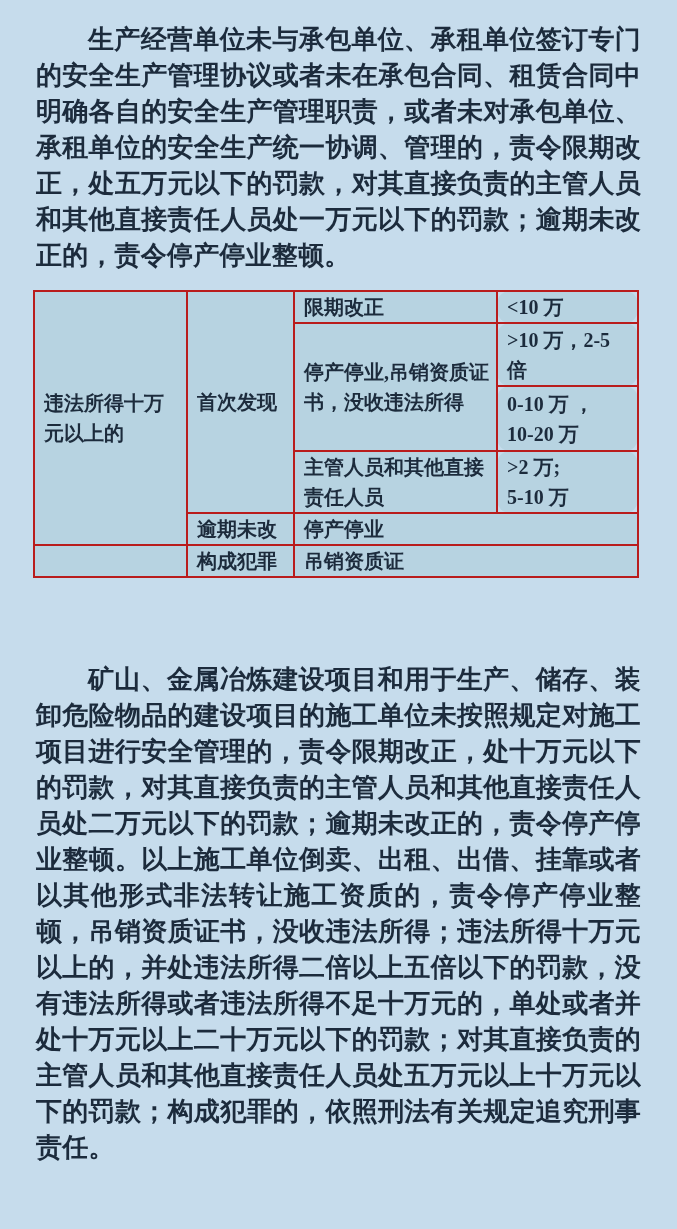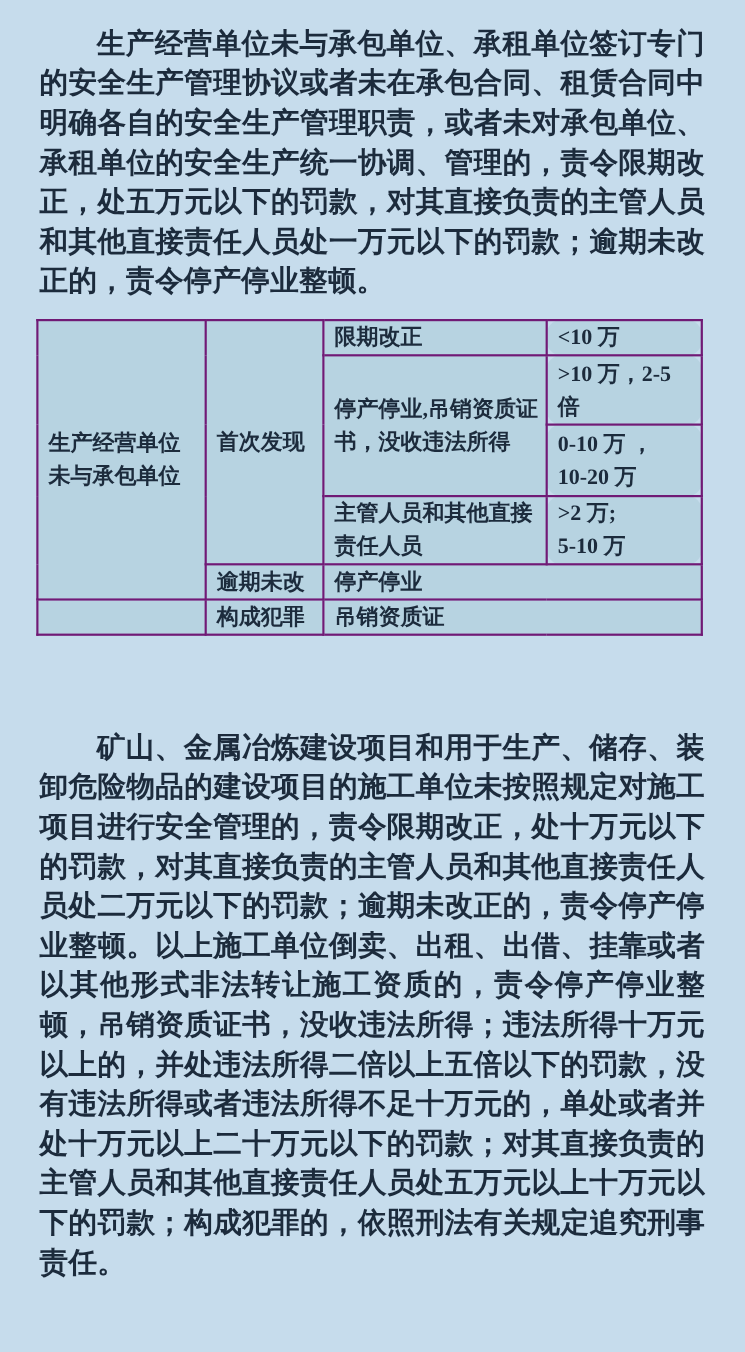--- a/index.html
+++ b/index.html
@@ -31,21 +31,21 @@
   .para-top { padding-top: 21px; }
   .para-bottom { margin-top: 83px; }
 
   table.penalty {
     margin: 17px 0 0 33px;
     width: 604px;
     border-collapse: collapse;
     table-layout: fixed;
   }
   table.penalty td {
-    border: 2px solid #701a75;
+    border: 2px solid #b91c1c;
     background: #b7d3e1;
     color: #1c2b3c;
     font-family: "Liberation Serif", serif;
     font-weight: 700;
     font-size: 20px;
     line-height: 30px;
     vertical-align: middle;
     text-align: left;
     padding: 0 6px 0 9px;
     white-space: pre-line;
@@ -73,21 +73,21 @@
 </head>
 <body>
 
 <div class="page">
 
   <p class="para para-top">生产经营单位未与承包单位、承租单位签订专门的安全生产管理协议或者未在承包合同、租赁合同中明确各自的安全生产管理职责，或者未对承包单位、承租单位的安全生产统一协调、管理的，责令限期改正，处五万元以下的罚款，对其直接负责的主管人员和其他直接责任人员处一万元以下的罚款；逾期未改正的，责令停产停业整顿。</p>
 
   <table class="penalty">
     <tbody>
       <tr class="r1">
-        <td class="col1 pink" rowspan="5">生产经营单位未与承包单位</td>
+        <td class="col1 pink" rowspan="5">违法所得十万元以上的</td>
         <td class="col2" rowspan="4">首次发现</td>
         <td class="col3">限期改正</td>
         <td class="col4">&lt;10 万</td>
       </tr>
       <tr class="r2">
         <td class="col3 suspend" rowspan="2">停产停业,吊销资质证
 书，没收违法所得</td>
         <td class="col4">&gt;10 万，2-5
 倍</td>
       </tr>

